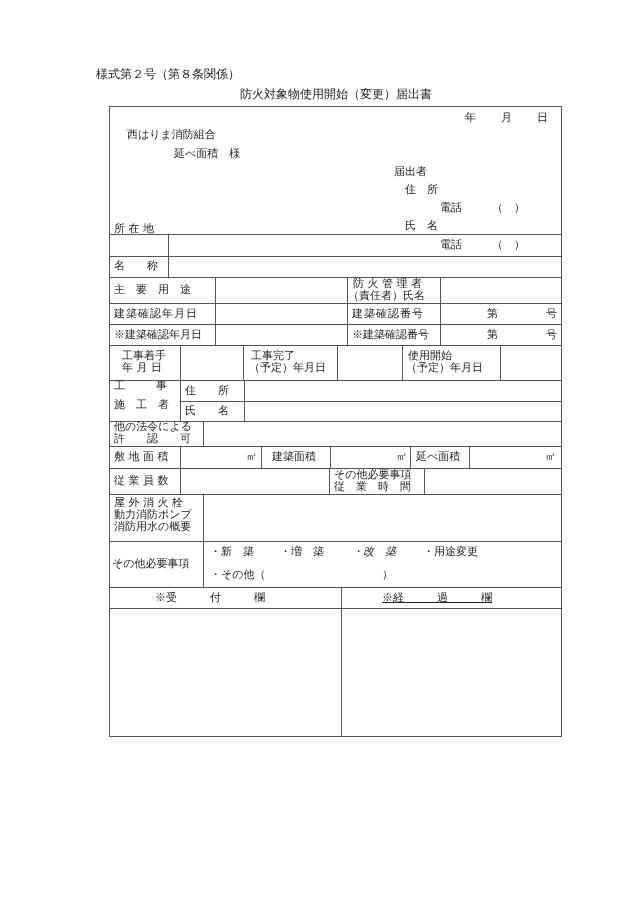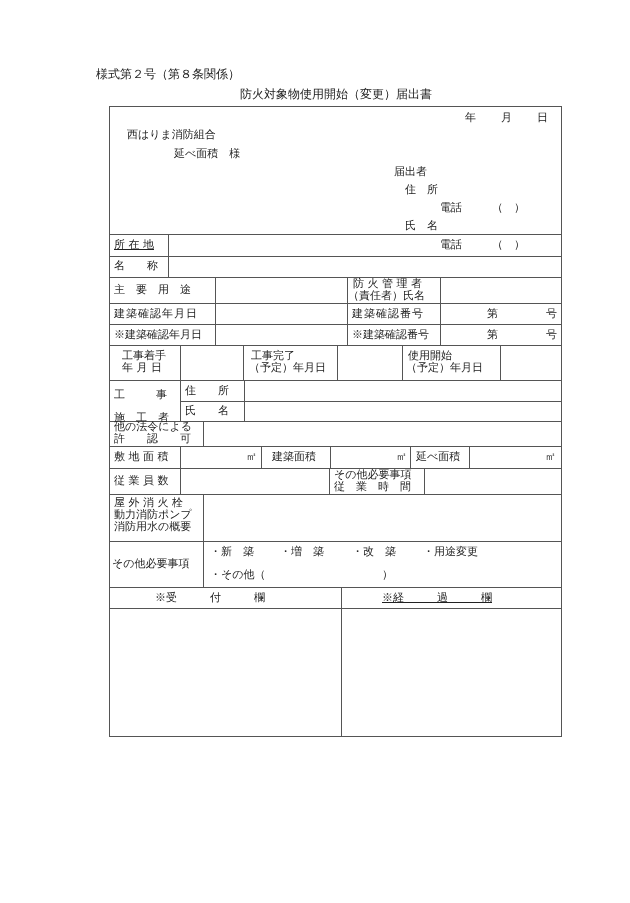--- a/index.html
+++ b/index.html
@@ -41,21 +41,21 @@
 <div class="hl" style="left:180px;top:401px;width:382px;"></div>
 <div class="hl" style="left:109px;top:421px;width:453px;"></div>
 <div class="hl" style="left:109px;top:446px;width:453px;"></div>
 <div class="hl" style="left:109px;top:468px;width:453px;"></div>
 <div class="hl" style="left:109px;top:494px;width:453px;"></div>
 <div class="hl" style="left:109px;top:541px;width:453px;"></div>
 <div class="hl" style="left:109px;top:587px;width:453px;"></div>
 <div class="hl" style="left:109px;top:608px;width:453px;"></div>
 
 <div class="vl" style="left:168px;top:234px;height:43px;"></div>
-<div class="t" style="left:114px;top:239px;text-decoration:underline;">所 在 地</div>
+<div class="t" style="left:114px;top:223px;">所 在 地</div>
 <div class="abs" style="left:170px;top:236px;width:260px;height:19px;"></div>
 <div class="t" style="left:440px;top:239px;">電話</div>
 <div class="t" style="left:492px;top:239px;">（　）</div>
 
 <div class="t" style="left:114px;top:260px;">名　　称</div>
 <div class="abs" style="left:170px;top:258px;width:390px;height:18px;"></div>
 
 <div class="vl" style="left:215px;top:277px;height:68px;"></div>
 <div class="vl" style="left:347px;top:277px;height:68px;"></div>
 <div class="vl" style="left:440px;top:277px;height:68px;"></div>
@@ -88,22 +88,22 @@
 <div class="t" style="left:122px;top:362px;">年 月 日</div>
 <div class="abs" style="left:182px;top:347px;width:60px;height:32px;"></div>
 <div class="t" style="left:251px;top:350px;">工事完了</div>
 <div class="t" style="left:249px;top:362px;">（予定）年月日</div>
 <div class="abs" style="left:339px;top:347px;width:62px;height:32px;"></div>
 <div class="t" style="left:408px;top:350px;">使用開始</div>
 <div class="t" style="left:406px;top:362px;">（予定）年月日</div>
 <div class="abs" style="left:502px;top:347px;width:58px;height:32px;"></div>
 
 <div class="vl" style="left:244px;top:380px;height:41px;"></div>
-<div class="t" style="left:114px;top:389px;letter-spacing:3px;">工　　事</div>
-<div class="t" style="left:114px;top:412px;">施　工　者</div>
+<div class="t" style="left:114px;top:380px;letter-spacing:3px;">工　　事</div>
+<div class="t" style="left:114px;top:399px;">施　工　者</div>
 <div class="t" style="left:185px;top:385px;">住　　所</div>
 <div class="abs" style="left:246px;top:382px;width:314px;height:18px;"></div>
 <div class="t" style="left:185px;top:405px;">氏　　名</div>
 <div class="abs" style="left:246px;top:403px;width:314px;height:17px;"></div>
 
 <div class="vl" style="left:203px;top:421px;height:25px;"></div>
 <div class="t" style="left:114px;top:421px;">他の法令による</div>
 <div class="t" style="left:114px;top:433px;">許　　認　　可</div>
 <div class="abs" style="left:205px;top:423px;width:355px;height:22px;"></div>
 
@@ -132,21 +132,21 @@
 
 <div class="vl" style="left:203px;top:494px;height:93px;"></div>
 <div class="t" style="left:114px;top:497px;">屋 外 消 火 栓</div>
 <div class="t" style="left:114px;top:509px;">動力消防ポンプ</div>
 <div class="t" style="left:114px;top:521px;">消防用水の概要</div>
 <div class="abs" style="left:205px;top:496px;width:355px;height:44px;"></div>
 
 <div class="t" style="left:112px;top:558px;">その他必要事項</div>
 <div class="t" style="left:210px;top:546px;">・新　築</div>
 <div class="t" style="left:280px;top:546px;">・増　築</div>
-<div class="t" style="left:352px;top:546px;">・改　築</div>
+<div class="t" style="left:352px;top:546px;font-style:italic;">・改　築</div>
 <div class="t" style="left:423px;top:546px;">・用途変更</div>
 <div class="t" style="left:210px;top:569px;">・その他（</div>
 <div class="abs" style="left:272px;top:567px;width:108px;height:16px;"></div>
 <div class="t" style="left:382px;top:569px;">）</div>
 
 <div class="vl" style="left:341px;top:587px;height:150px;"></div>
 <div class="t" style="left:155px;top:592px;text-align:right;">※受　　　付　　　欄</div>
 <div class="t" style="left:382px;top:592px;text-decoration:underline;">※経　　　過　　　欄</div>
 <div class="abs" style="left:110px;top:609px;width:230px;height:127px;"></div>
 <div class="abs" style="left:342px;top:609px;width:219px;height:127px;"></div>

